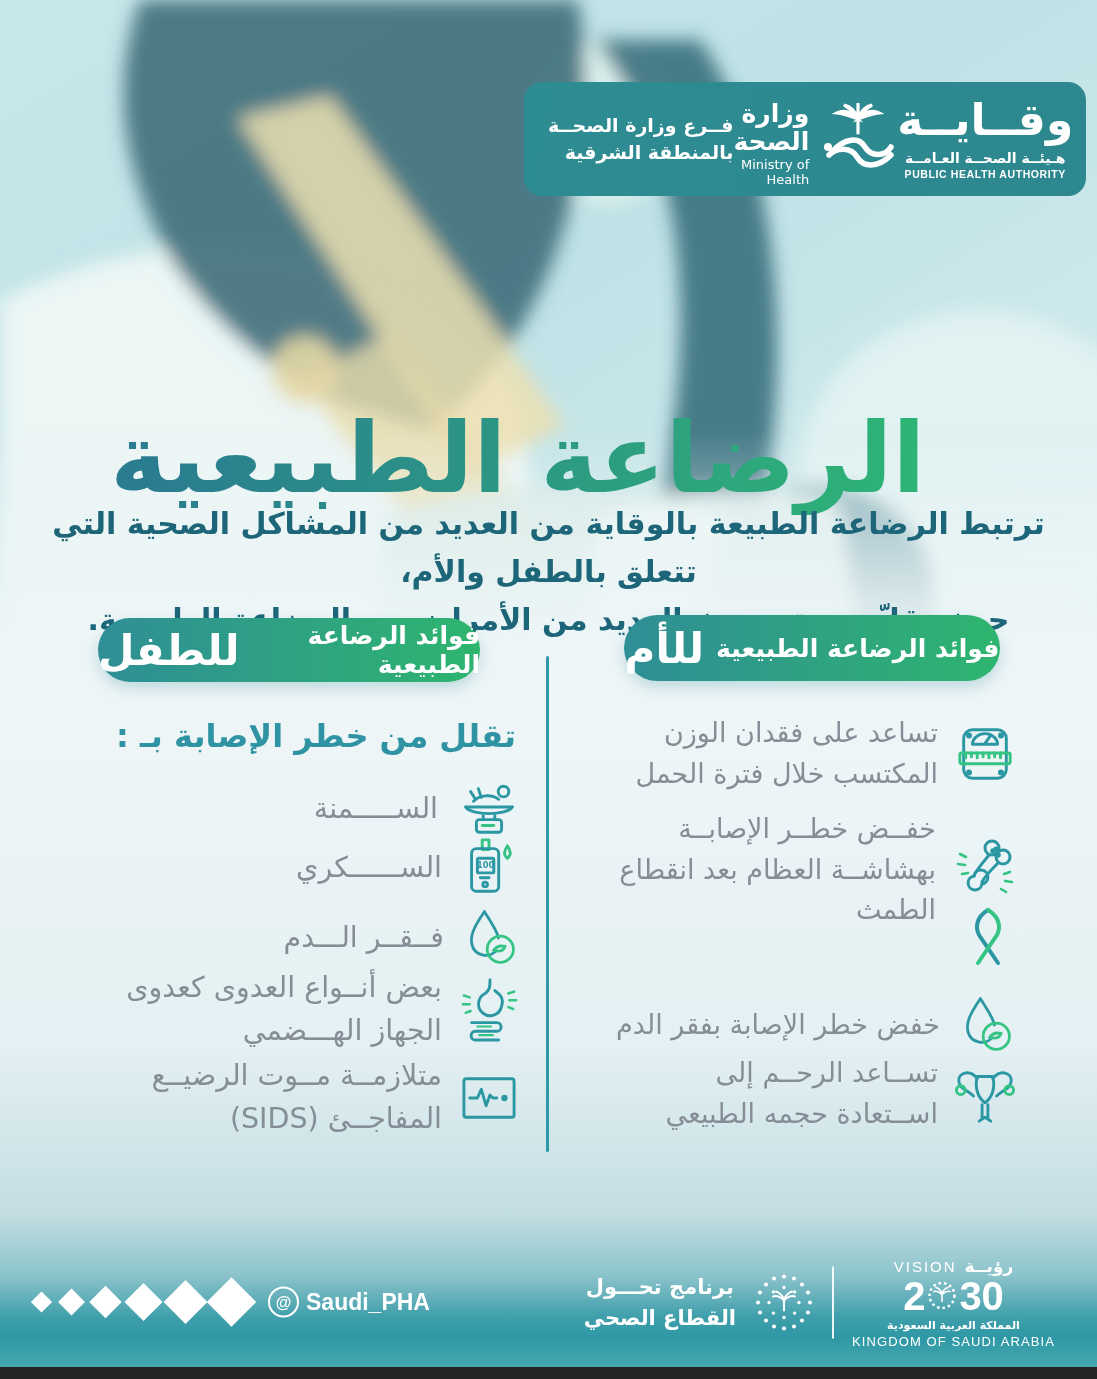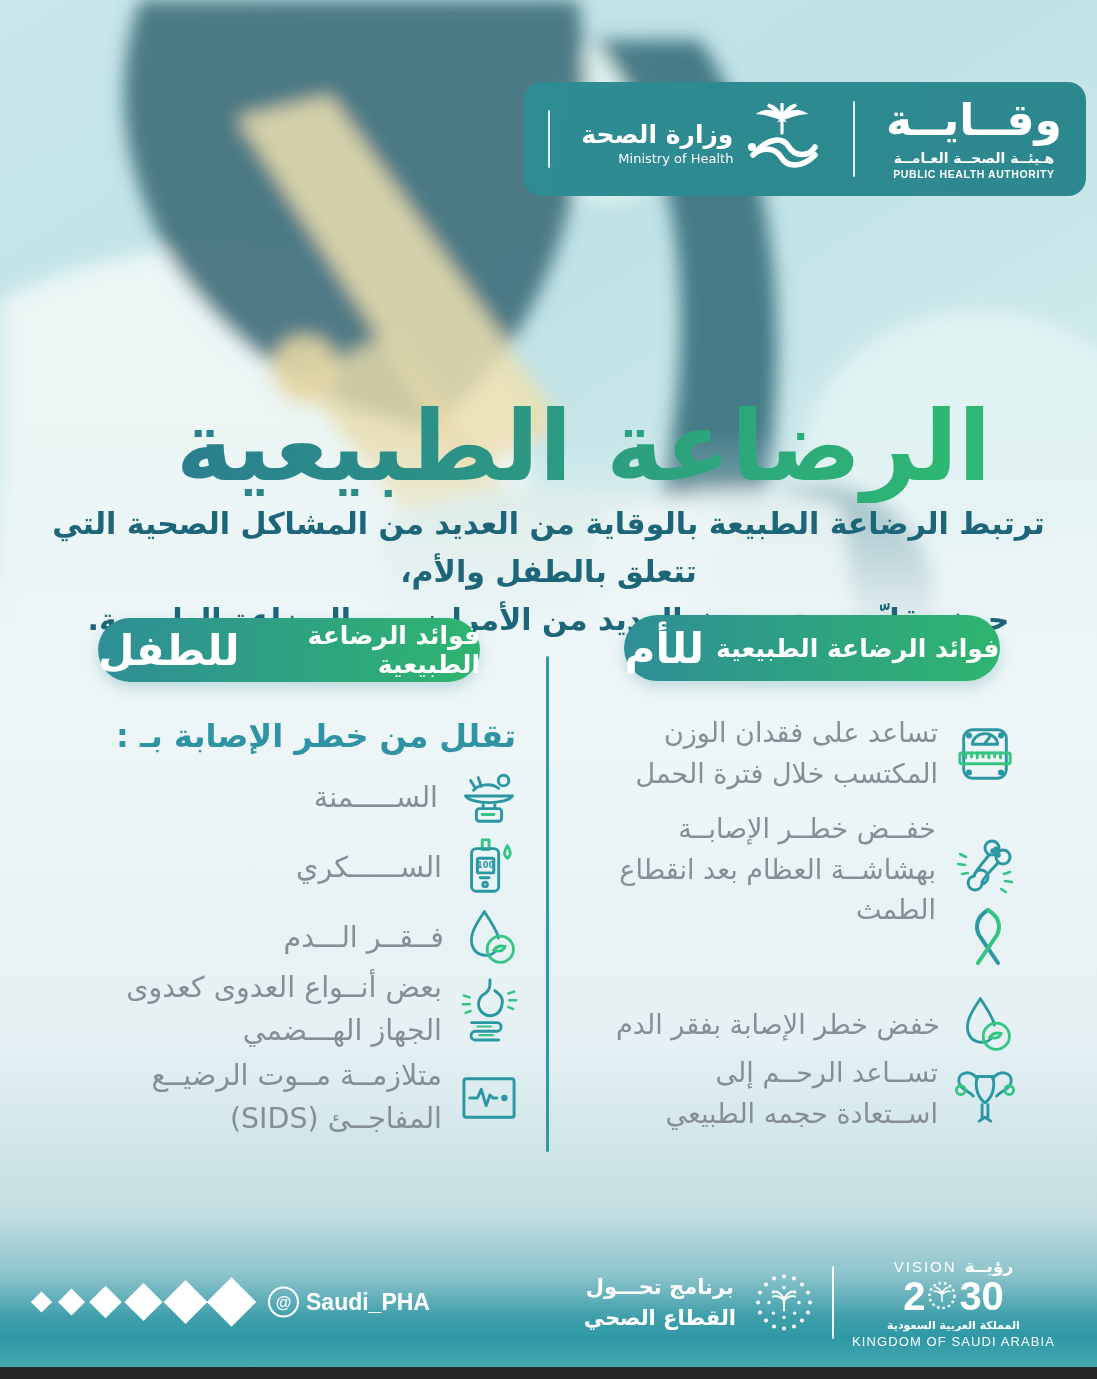--- a/index.html
+++ b/index.html
@@ -25,21 +25,21 @@
   .branch{text-align:right;font-weight:bold;font-size:19px;line-height:1.4;direction:rtl;white-space:nowrap;}
   .moh{display:flex;align-items:center;gap:10px;}
   .moh-text{text-align:right;}
   .moh-ar{font-size:25px;font-weight:bold;line-height:1.1;margin-top:9px;}
   .moh-en{font-size:13px;margin-top:2px;}
   .pha{text-align:center;direction:rtl;}
   .pha-ar{font-size:44px;font-weight:bold;line-height:1;letter-spacing:1px;}
   .pha-sub-ar{font-size:14px;font-weight:bold;margin-top:8px;}
   .pha-sub-en{font-size:10.5px;font-weight:bold;letter-spacing:.6px;margin-top:2px;font-family:"Liberation Sans",sans-serif;}
   
-  .main-title{position:absolute;left:110px;right:40px;top:326px;text-align:center;direction:rtl;
+  .main-title{position:absolute;left:110px;right:40px;top:338px;text-align:left;direction:rtl;
     font-size:97px;font-weight:bold;line-height:1.15;
     background:linear-gradient(90deg,#2a7d90 5%,#2ebb72 95%);
     -webkit-background-clip:text;background-clip:text;color:transparent;}
   .intro{position:absolute;left:40px;right:40px;top:470px;text-align:center;direction:rtl;
     font-size:30px;font-weight:bold;color:#1d6579;line-height:1.6;}
   
   .col-divider{position:absolute;left:546px;top:656px;width:3px;height:496px;background:#2e9aa5;border-radius:2px;}
   .pill{position:absolute;display:flex;align-items:center;justify-content:center;gap:12px;direction:rtl;
     background:linear-gradient(90deg,#2f8e96,#2eb56e);color:#fff;border-radius:40px;
     box-shadow:0 6px 14px rgba(46,140,147,.25);}
@@ -52,21 +52,21 @@
   .col-mother .pill{left:36px;top:0;width:376px;height:66px;}
   .list-heading{position:absolute;right:4px;top:102px;direction:rtl;
     font-size:32px;font-weight:bold;color:#2f93a3;white-space:nowrap;}
   .row{position:absolute;right:0;display:flex;direction:rtl;align-items:center;gap:16px;}
   .item-icon{flex:0 0 auto;display:flex;align-items:center;justify-content:center;}
   .item-icon svg{display:block;}
   .item-label{direction:rtl;text-align:right;color:#858d96;line-height:1.5;}
   .col-child .item-label{font-size:28.5px;max-width:352px;}
   .col-mother .item-label{font-size:27px;max-width:330px;}
   
-  .c-r1{top:152px;gap:20px;} .c-r2{top:222px;} .c-r3{top:293px;} .c-r4{top:352px;} .c-r5{top:440px;align-items:center;}
+  .c-r1{top:163px;gap:20px;} .c-r2{top:222px;} .c-r3{top:293px;} .c-r4{top:352px;} .c-r5{top:440px;align-items:center;}
   
   .m-r1{top:98px;} .m-r2{top:194px;} .m-r3{top:290px;} .m-r4{top:380px;} .m-r5{top:438px;}
   
   .footer{position:absolute;left:0;right:0;bottom:12px;height:130px;color:#fff;}
   .diamonds{position:absolute;left:34px;top:50%;transform:translateY(-50%);display:flex;align-items:center;gap:13px;}
   .diamond{background:#fff;transform:rotate(45deg);}
   .d1{width:15px;height:15px;} .d2{width:19px;height:19px;} .d3{width:23px;height:23px;}
   .d4{width:27px;height:27px;} .d5{width:31px;height:31px;} .d6{width:35px;height:35px;}
   .handle{position:absolute;left:268px;top:50%;transform:translateY(-50%);display:flex;align-items:center;gap:7px;
     font-size:23px;font-weight:bold;font-family:"Liberation Sans",sans-serif;}
@@ -114,20 +114,24 @@
         <circle cx="305" cy="370" r="34" fill="#e6d8a6" opacity=".9"></circle>
         <path d="M380 520 Q520 468 665 498 Q810 528 910 605 L885 660 L380 660 Z" fill="#d6eae5" opacity=".95"></path>
         <circle cx="820" cy="600" r="115" fill="#7aa7b0" opacity=".92"></circle>
         <path d="M600 520 Q720 470 840 505 L860 660 L580 660 Z" fill="#eef8f6" opacity=".85"></path>
       </g>
     </svg>
   </div>
   <div class="photo-fade"></div>
 
   <div class="banner">
+    <div class="branch">
+      <div>فــرع وزارة الصحــة</div>
+      <div>بالمنطقة الشرقية</div>
+    </div>
     <div class="vdiv short"></div>
     <div class="moh">
       <div class="moh-text">
         <div class="moh-ar">وزارة الصحة</div>
         <div class="moh-en">Ministry of Health</div>
       </div>
       <span class="item-icon">
         <svg width="78" height="72" viewBox="0 0 78 72" fill="none">
           <g stroke="#ffffff" stroke-width="3.2" stroke-linecap="round">
             <path d="M39 30 V16"></path>

